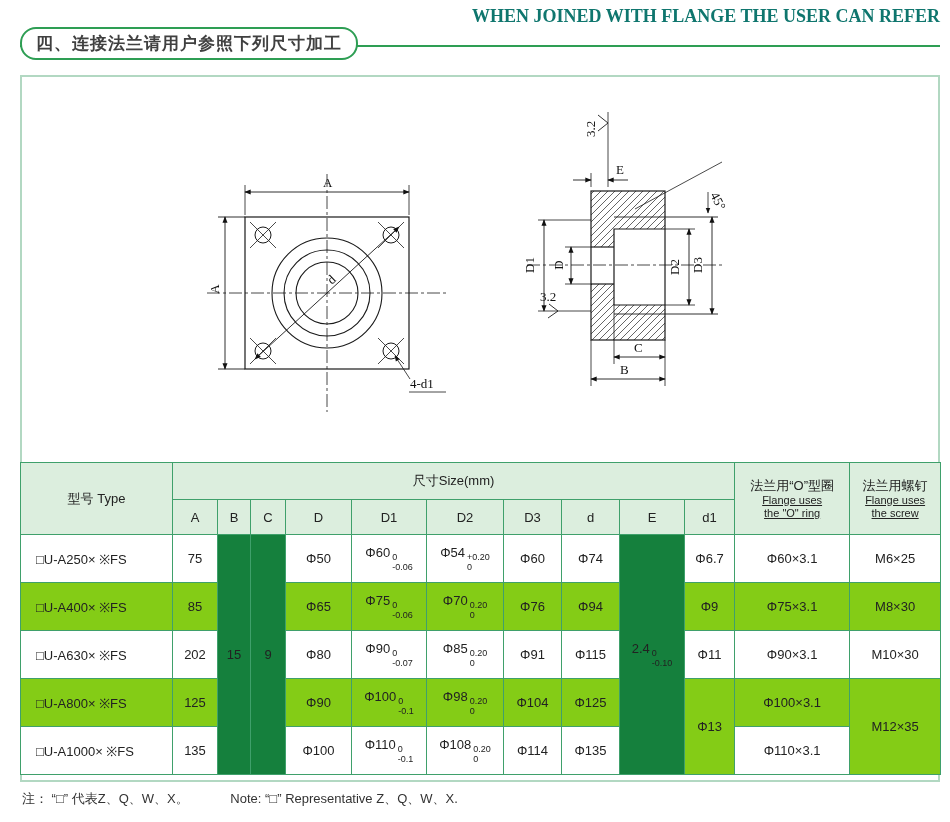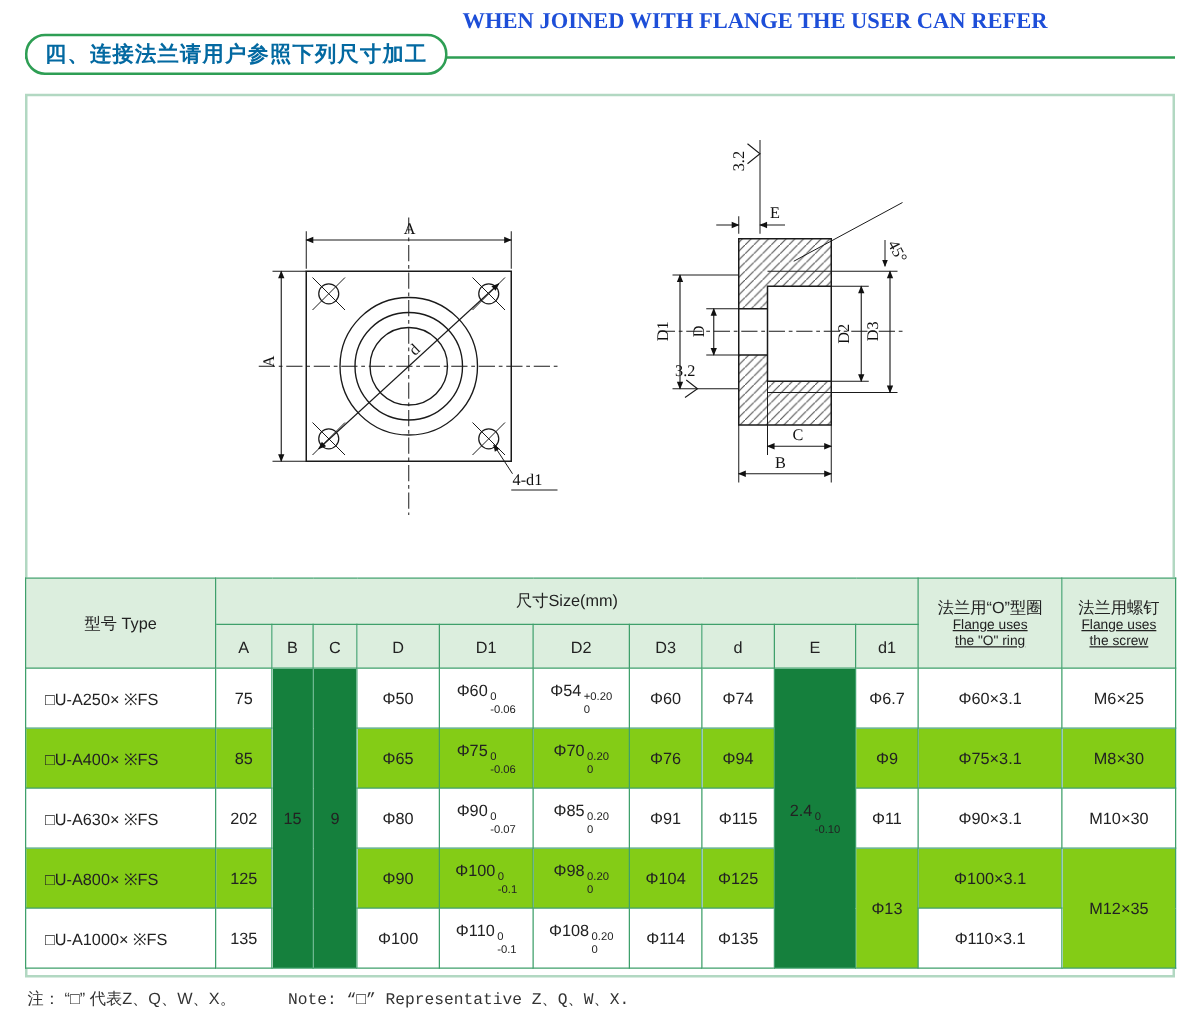--- a/index.html
+++ b/index.html
@@ -2,24 +2,24 @@
 <html><head>
 <meta charset="utf-8">
 <style>
   html,body{margin:0;padding:0;background:#fff;}
   #page{position:relative;width:950px;height:822px;background:#fff;overflow:hidden;
         font-family:"Liberation Sans",sans-serif;color:#222;}
 
   
   #green-rule{position:absolute;left:20px;top:45px;width:920px;height:2px;background:#2e9e54;}
   #zh-pill{position:absolute;left:20px;top:27px;background:#fff;border:2px solid #2e9e54;
-           border-radius:16px;padding:3px 14px;font-size:17px;font-weight:bold;color:#0369a1;
+           border-radius:16px;padding:3px 14px;font-size:17px;font-weight:bold;color:#404040;
            letter-spacing:1px;white-space:nowrap;z-index:2;}
   #en-title{position:absolute;left:370px;top:6px;width:570px;font-family:"Liberation Serif",serif;
-            font-weight:bold;font-size:18px;line-height:21px;color:#1d4ed8;}
+            font-weight:bold;font-size:18px;line-height:21px;color:#0f766e;text-align:right;}
 
   
   #frame{position:absolute;left:20px;top:75px;width:916px;height:703px;border:2px solid #b2d8c2;}
   #drawing-svg{position:absolute;left:0;top:0;}
 
   
   table{position:absolute;left:20px;top:462px;width:920px;border-collapse:collapse;
         table-layout:fixed;font-size:13px;color:#222;background:#fff;}
   th,td{border:1.5px solid #3fa06b;text-align:center;vertical-align:middle;padding:0;
         font-weight:normal;overflow:hidden;}
@@ -30,21 +30,21 @@
   tbody tr.shaded td{background:#84cc16;}
   tbody td.merged{background:#15803d;}
   td.type-cell{text-align:left;padding-left:15px;}
   .hdr-en{font-size:11px;line-height:13px;text-decoration:underline;}
   .hdr-zh{font-size:13px;line-height:17px;}
   .tol{display:inline-flex;flex-direction:column;align-items:flex-start;font-size:9px;
        line-height:1.12;vertical-align:-3px;margin-left:2px;text-align:left;}
 
   
   #note{position:absolute;left:22px;top:790px;font-size:13px;color:#333;white-space:nowrap;}
-  #note .en{margin-left:38px;font-family:Liberation Mono, monospace;}
+  #note .en{margin-left:38px;font-family:Liberation Sans, sans-serif;}
 
   svg text{font-family:"Liberation Serif",serif;font-size:13px;fill:#111;}
 </style>
 </head>
 <body>
 
 <div id="page">
 
   <div id="green-rule"></div>
   <div id="zh-pill">

